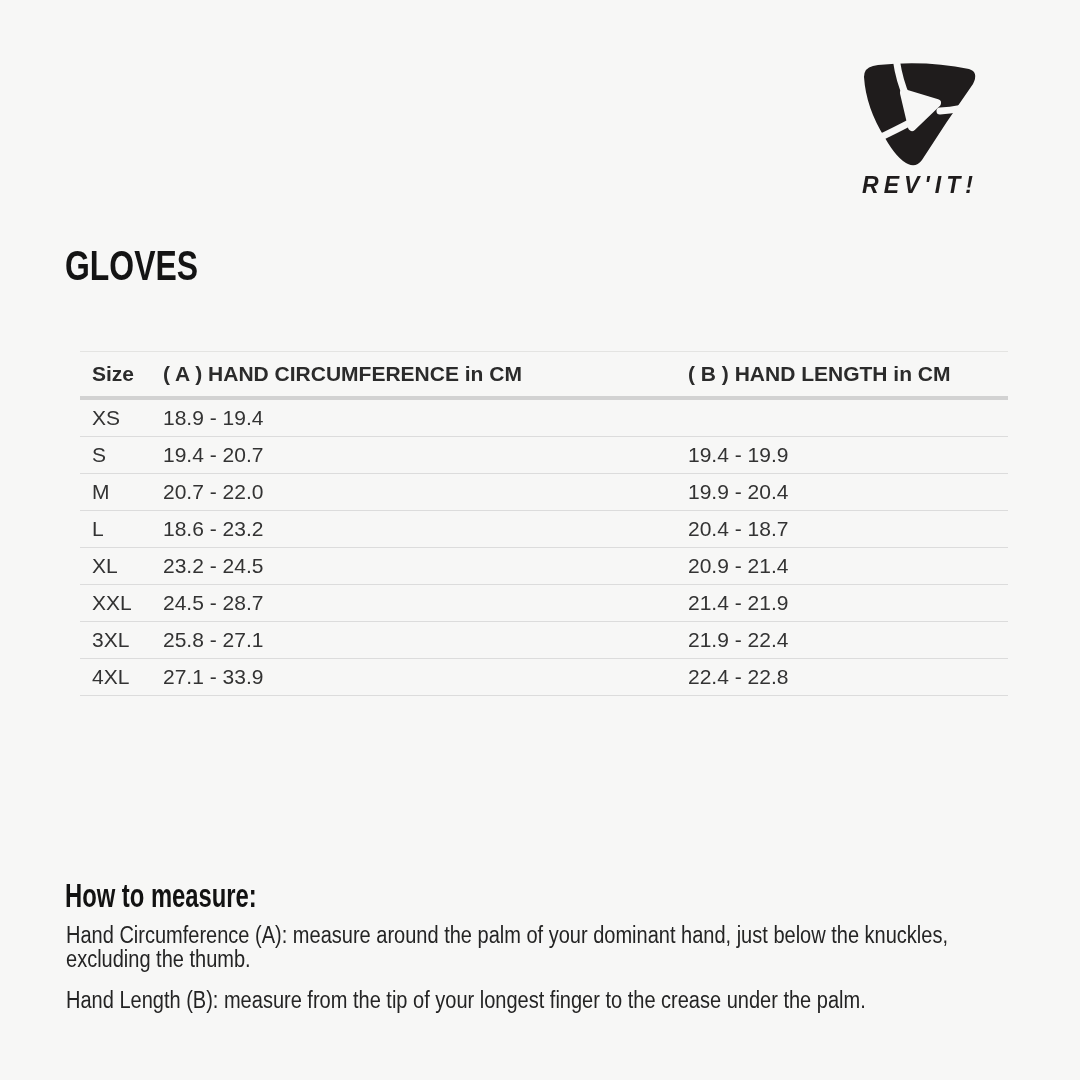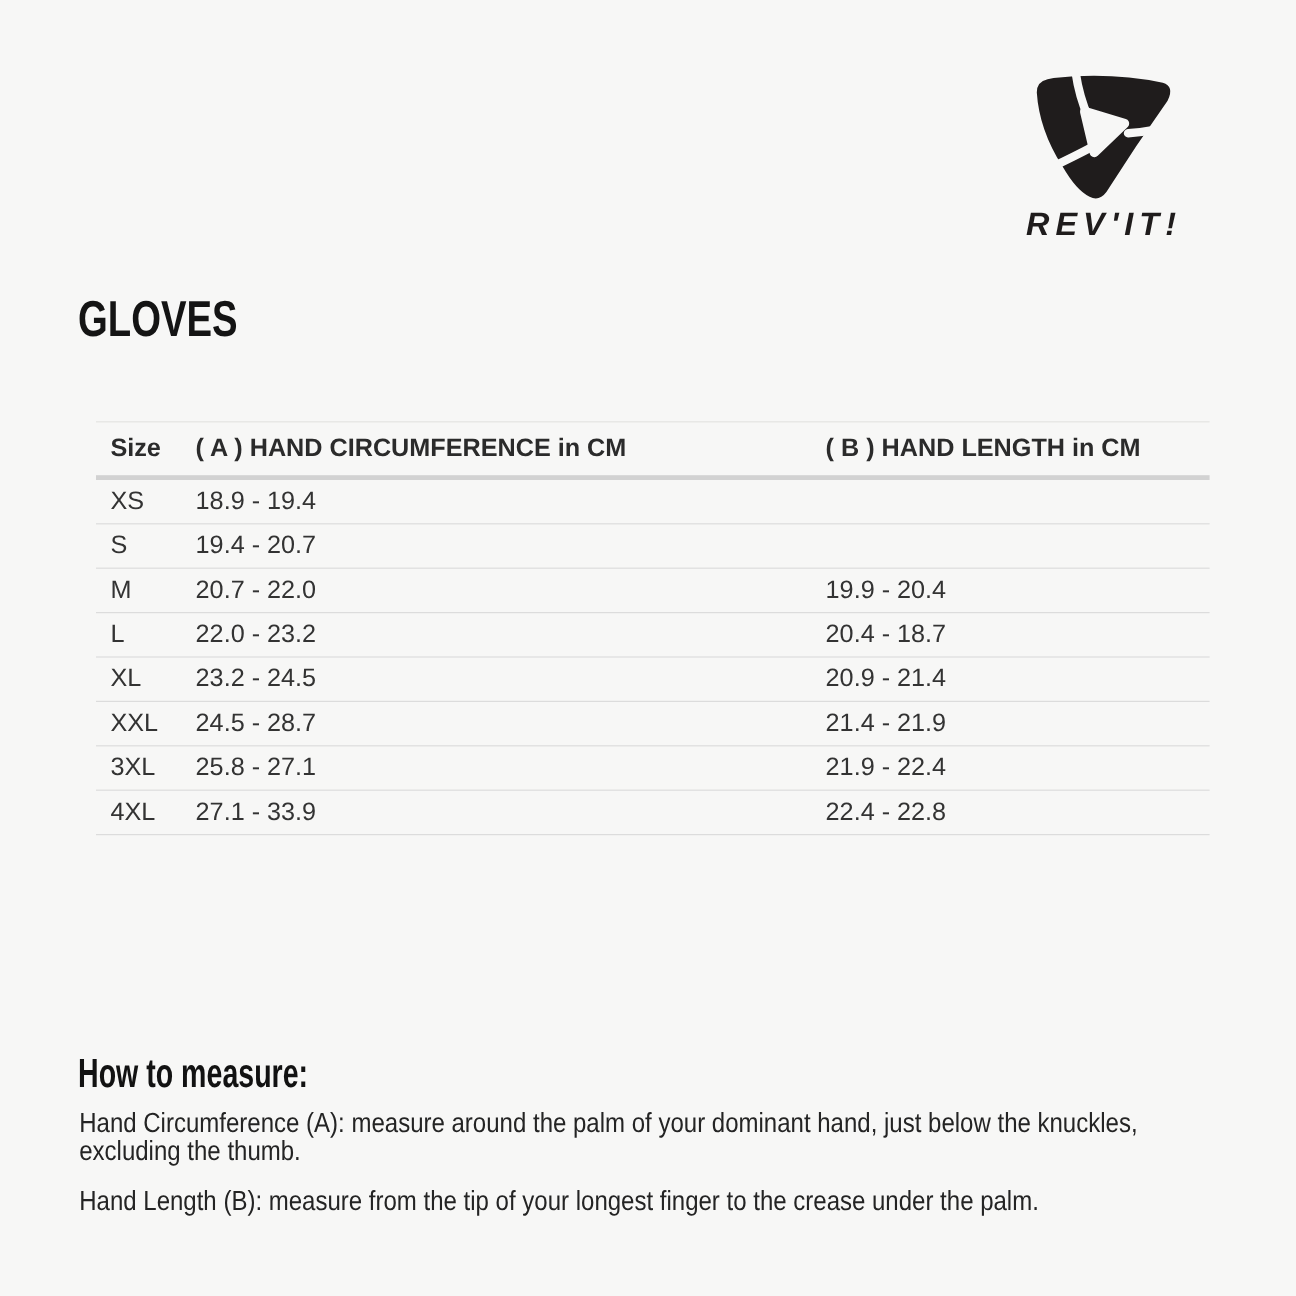--- a/index.html
+++ b/index.html
@@ -12,21 +12,21 @@
     overflow:hidden;
   }
 
   
   .logo { position:absolute; top:60px; left:855px; width:130px; text-align:center; }
   .logo svg { display:block; margin:0 auto; }
   .wordmark {
     margin-top:2px;
     width:150px; margin-left:-10px;
     font-weight:bold; font-style:italic;
-    font-size:27px; letter-spacing:5px;
+    font-size:23px; letter-spacing:5px;
     color:#1f1c1c; white-space:nowrap;
   }
 
   
   .page-title {
     position:absolute; left:65px; top:246px;
     font-size:42px; line-height:40px; font-weight:bold; color:#141414;
     transform:scaleX(0.76); transform-origin:0 0; white-space:nowrap;
   }
 
@@ -90,29 +90,30 @@
     <div>( B ) HAND LENGTH in CM</div>
   </div>
 
   <div class="t-row">
     <div>XS</div>
     <div>18.9 - 19.4</div>
   </div>
   <div class="t-row">
     <div>S</div>
     <div>19.4 - 20.7</div>
+    <div>19.4 - 19.9</div>
   </div>
   <div class="t-row">
     <div>M</div>
     <div>20.7 - 22.0</div>
     <div>19.9 - 20.4</div>
   </div>
   <div class="t-row">
     <div>L</div>
-    <div>22.0 - 23.2</div>
+    <div>18.6 - 23.2</div>
     <div>20.4 - 18.7</div>
   </div>
   <div class="t-row">
     <div>XL</div>
     <div>23.2 - 24.5</div>
     <div>20.9 - 21.4</div>
   </div>
   <div class="t-row">
     <div>XXL</div>
     <div>24.5 - 28.7</div>

